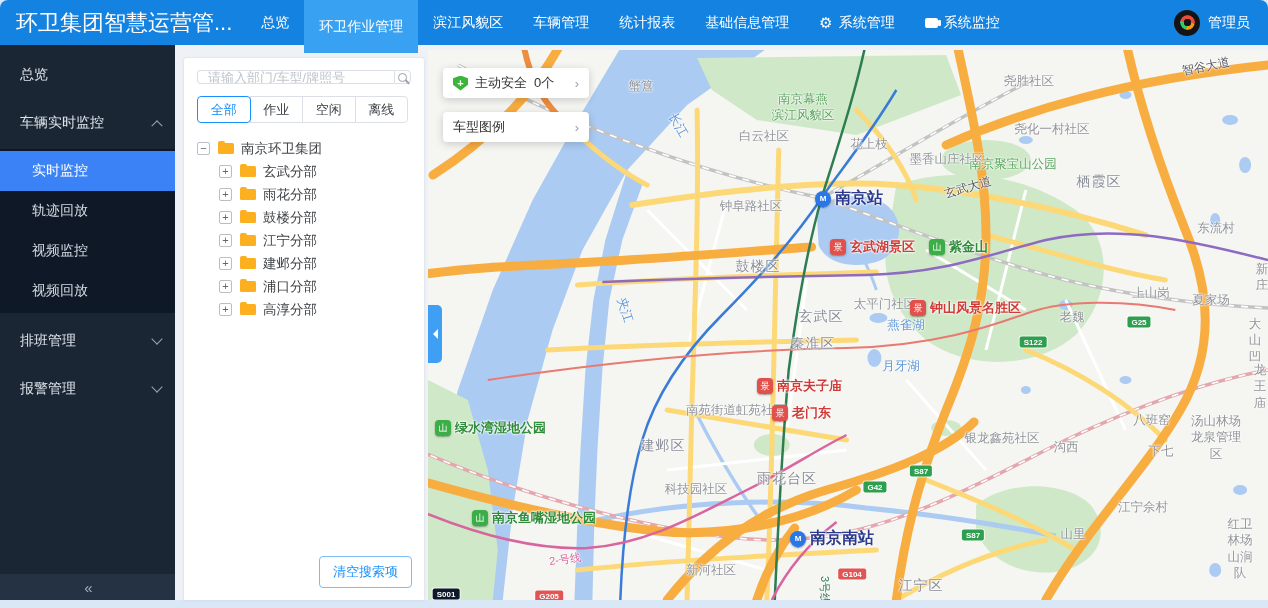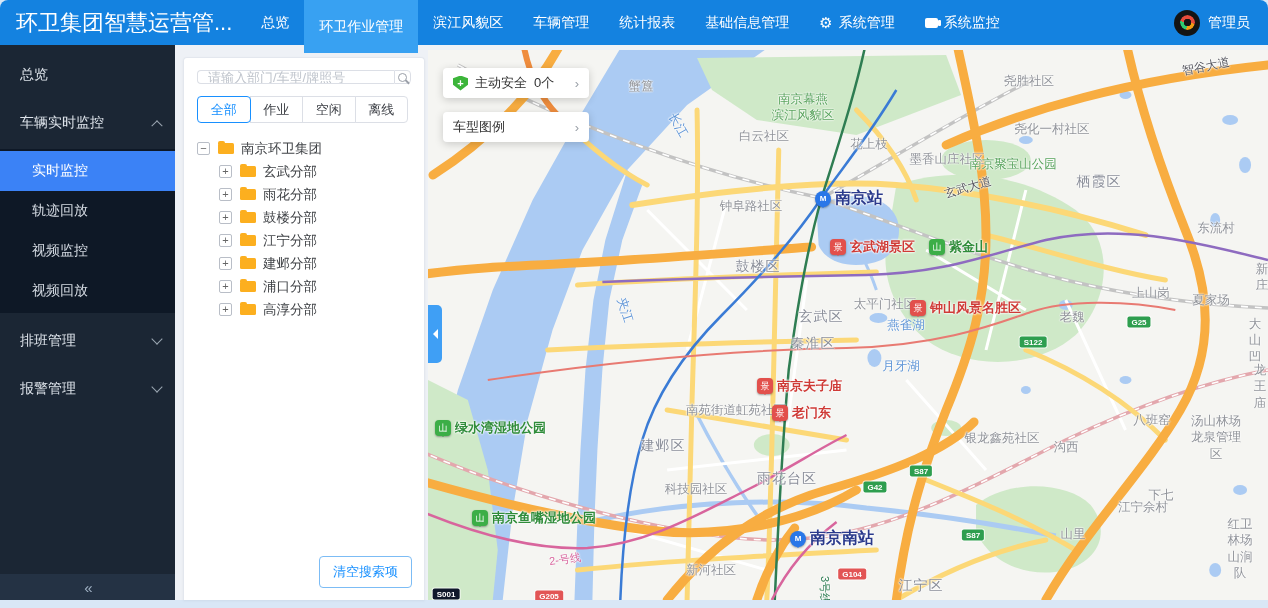--- a/index.html
+++ b/index.html
@@ -335,21 +335,21 @@
           <div class="mlabel water" style="left: 473px; top: 316px; transform: translate(-50%, -50%);">月牙湖</div>
           <div class="mlabel " style="left: 308px; top: 360px; transform: translate(-50%, -50%);">南苑街道虹苑社区</div>
           <div class="mlabel big" style="left: 235px; top: 395px; transform: translate(-50%, -50%);">建邺区</div>
           <div class="mlabel " style="left: 268px; top: 439px; transform: translate(-50%, -50%);">科技园社区</div>
           <div class="mlabel big" style="left: 359px; top: 428px; transform: translate(-50%, -50%);">雨花台区</div>
           <div class="mlabel " style="left: 574px; top: 388px; transform: translate(-50%, -50%);">银龙鑫苑社区</div>
           <div class="mlabel " style="left: 638px; top: 397px; transform: translate(-50%, -50%);">沟西</div>
           <div class="mlabel " style="left: 724px; top: 370px; transform: translate(-50%, -50%);">八班窑</div>
           <div class="mlabel " style="left: 788px; top: 387px; transform: translate(-50%, -50%);">汤山林场
 龙泉管理区</div>
-          <div class="mlabel " style="left: 733px; top: 445px; transform: translate(-50%, -50%); text-align: right;">下七</div>
+          <div class="mlabel " style="left: 733px; top: 401px; transform: translate(-50%, -50%); text-align: right;">下七</div>
           <div class="mlabel " style="left: 715px; top: 457px; transform: translate(-50%, -50%); text-align: center;">江宁佘村</div>
           <div class="mlabel " style="left: 645px; top: 484px; transform: translate(-50%, -50%);">山里</div>
           <div class="mlabel " style="left: 812px; top: 498px; transform: translate(-50%, -50%);">红卫林场山涧队</div>
           <div class="mlabel big" style="left: 493px; top: 535px; transform: translate(-50%, -50%);">江宁区</div>
           <div class="mlabel " style="left: 283px; top: 520px; transform: translate(-50%, -50%);">新河社区</div>
           <div class="mlabel pink" style="left: 137px; top: 509px; transform: translate(-50%, -50%) rotate(-8deg);">2-号线</div>
           <div class="mlabel mline" style="left: 397px; top: 540px; transform: translate(-50%, -50%) rotate(90deg);">3号线</div>
           <div class="poi scenic" style="left: 402px; top: 188px;">
             <span class="pin scenic">景</span>
             <span class="poi-label">玄武湖景区</span>

